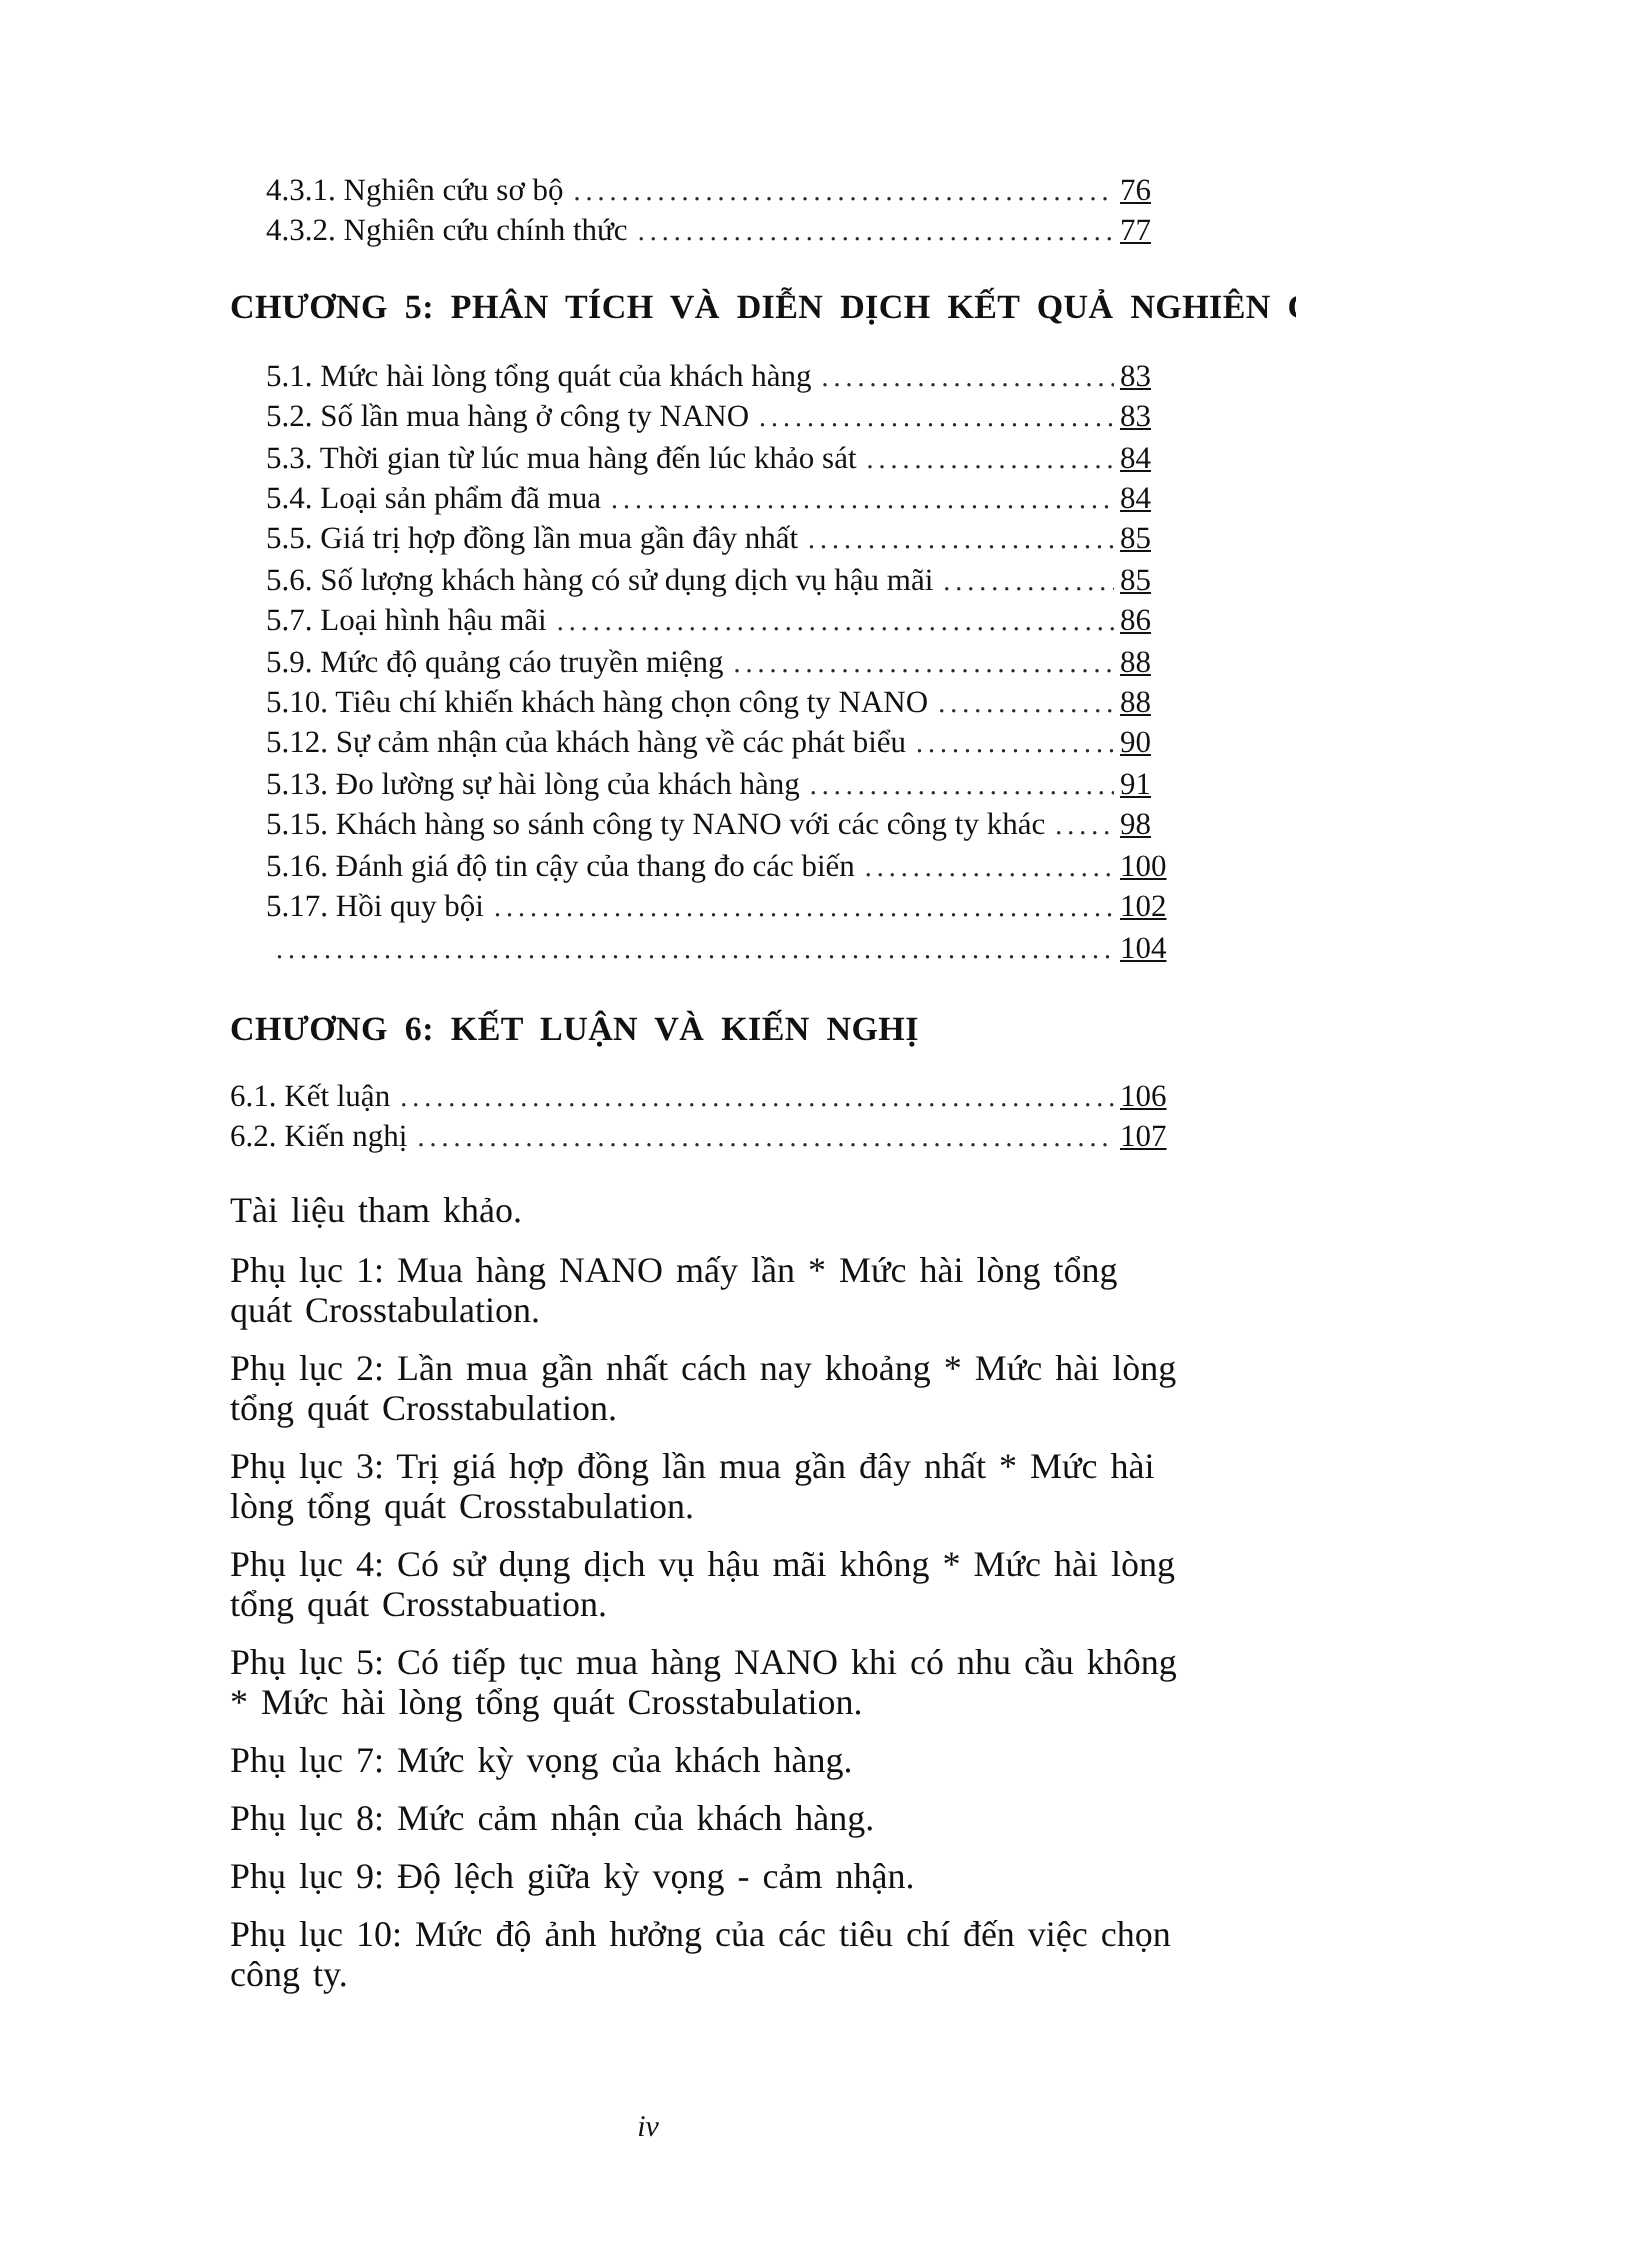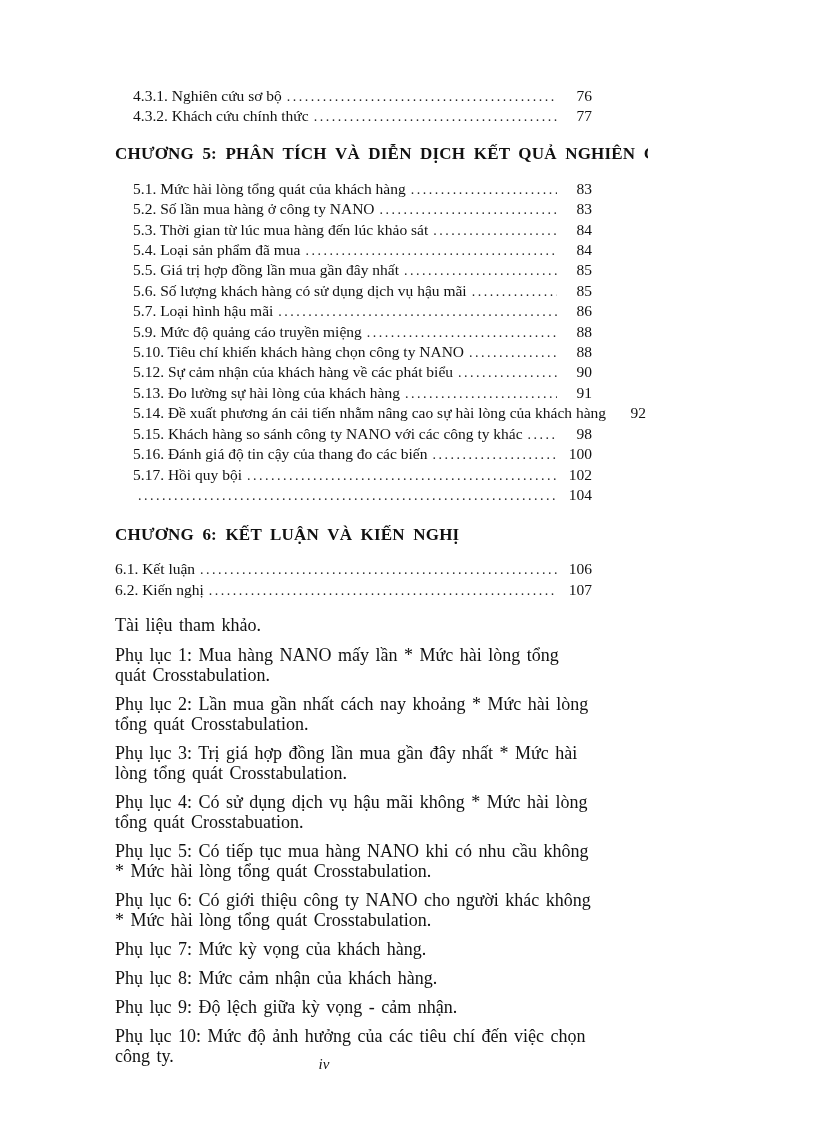--- a/index.html
+++ b/index.html
@@ -39,21 +39,21 @@
     color: #2a2a2a;
   }
   .toc-leader::after {
     content: "..................................................................................................................................................................................";
     font-size: 14px;
     letter-spacing: 2.5px;
   }
   .toc-page {
     flex: 0 0 auto;
     min-width: 32px;
-    text-align: right;
+    text-decoration: underline;
   }
   
   .chapter-heading {
     font-size: 17px;
     font-weight: bold;
     letter-spacing: 0.2px;
     word-spacing: 4px;
     margin: 0;
     line-height: 24px;
     white-space: nowrap;
@@ -86,21 +86,21 @@
 <body>
 
 <div class="page">
 
   <div class="toc-row indented">
     <span class="toc-label">4.3.1. Nghiên cứu sơ bộ</span>
     <span class="toc-leader"></span>
     <span class="toc-page">76</span>
   </div>
   <div class="toc-row indented">
-    <span class="toc-label">4.3.2. Khách cứu chính thức</span>
+    <span class="toc-label">4.3.2. Nghiên cứu chính thức</span>
     <span class="toc-leader"></span>
     <span class="toc-page">77</span>
   </div>
 
   <h2 class="chapter-heading ch5">CHƯƠNG 5: PHÂN TÍCH VÀ DIỄN DỊCH KẾT QUẢ NGHIÊN CỨU</h2>
 
   <div class="toc-row indented">
     <span class="toc-label">5.1. Mức hài lòng tổng quát của khách hàng</span>
     <span class="toc-leader"></span>
     <span class="toc-page">83</span>
@@ -147,25 +147,20 @@
   </div>
   <div class="toc-row indented">
     <span class="toc-label">5.12. Sự cảm nhận của khách hàng về các phát biểu</span>
     <span class="toc-leader"></span>
     <span class="toc-page">90</span>
   </div>
   <div class="toc-row indented">
     <span class="toc-label">5.13. Đo lường sự hài lòng của khách hàng</span>
     <span class="toc-leader"></span>
     <span class="toc-page">91</span>
-  </div>
-  <div class="toc-row indented">
-    <span class="toc-label">5.14. Đề xuất phương án cải tiến nhằm nâng cao sự hài lòng của khách hàng</span>
-    <span class="toc-leader"></span>
-    <span class="toc-page">92</span>
   </div>
   <div class="toc-row indented">
     <span class="toc-label">5.15. Khách hàng so sánh công ty NANO với các công ty khác</span>
     <span class="toc-leader"></span>
     <span class="toc-page">98</span>
   </div>
   <div class="toc-row indented">
     <span class="toc-label">5.16. Đánh giá độ tin cậy của thang đo các biến</span>
     <span class="toc-leader"></span>
     <span class="toc-page">100</span>
@@ -193,21 +188,20 @@
     <span class="toc-page">107</span>
   </div>
 
   <p class="plain-para references-para">Tài liệu tham khảo.</p>
 
   <p class="plain-para">Phụ lục 1: Mua hàng NANO mấy lần * Mức hài lòng tổng quát Crosstabulation.</p>
   <p class="plain-para">Phụ lục 2: Lần mua gần nhất cách nay khoảng * Mức hài lòng tổng quát Crosstabulation.</p>
   <p class="plain-para">Phụ lục 3: Trị giá hợp đồng lần mua gần đây nhất * Mức hài lòng tổng quát Crosstabulation.</p>
   <p class="plain-para">Phụ lục 4: Có sử dụng dịch vụ hậu mãi không * Mức hài lòng tổng quát Crosstabuation.</p>
   <p class="plain-para">Phụ lục 5: Có tiếp tục mua hàng NANO khi có nhu cầu không * Mức hài lòng tổng quát Crosstabulation.</p>
-  <p class="plain-para">Phụ lục 6: Có giới thiệu công ty NANO cho người khác không * Mức hài lòng tổng quát Crosstabulation.</p>
   <p class="plain-para">Phụ lục 7: Mức kỳ vọng của khách hàng.</p>
   <p class="plain-para">Phụ lục 8: Mức cảm nhận của khách hàng.</p>
   <p class="plain-para">Phụ lục 9: Độ lệch giữa kỳ vọng - cảm nhận.</p>
   <p class="plain-para">Phụ lục 10: Mức độ ảnh hưởng của các tiêu chí đến việc chọn công ty.</p>
 
   <div class="page-footer">iv</div>
 
 </div>
 
 </body></html>

